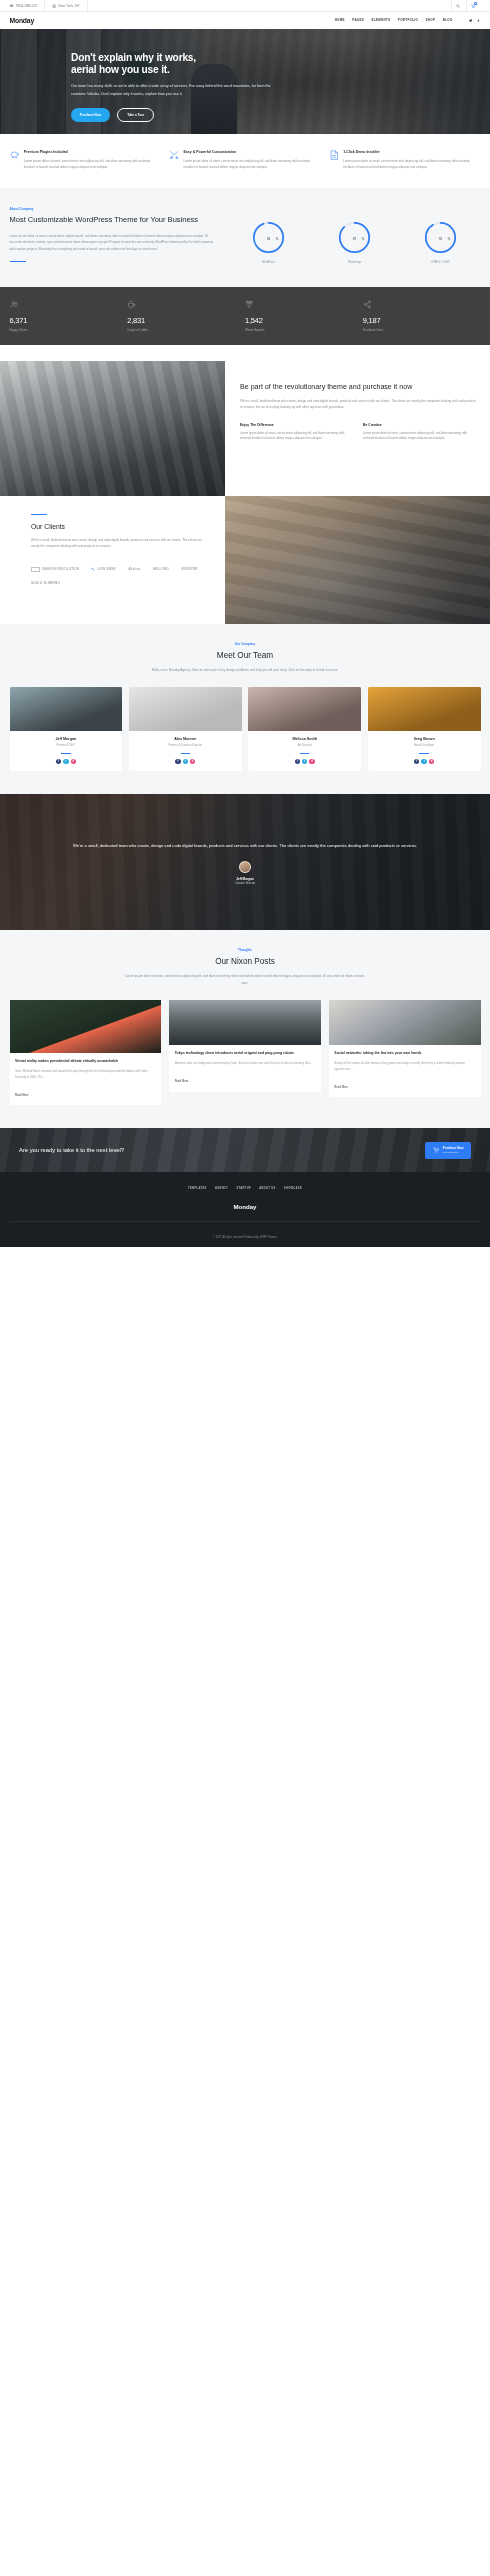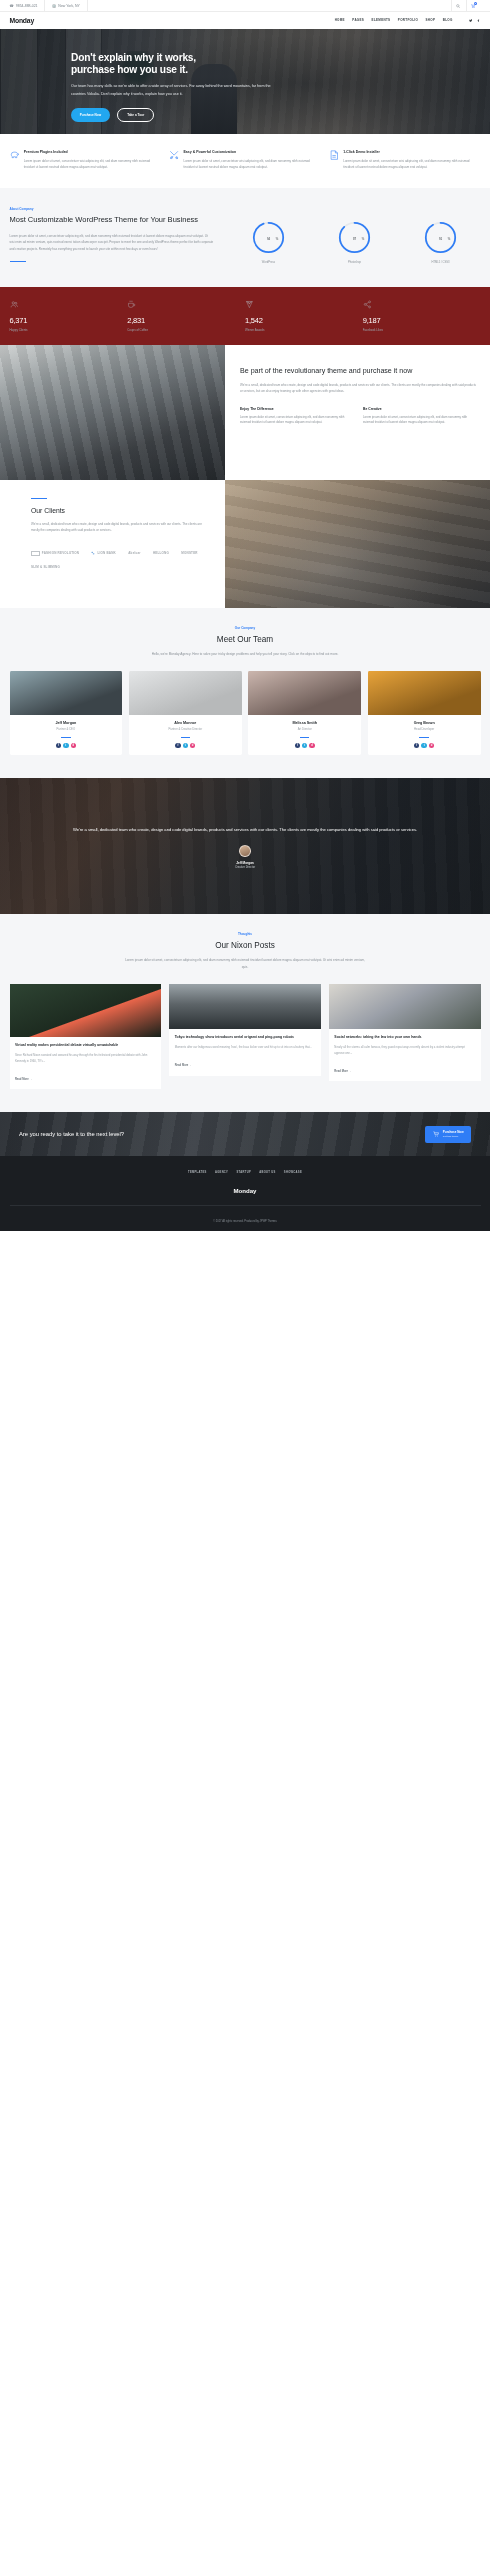--- a/index.html
+++ b/index.html
@@ -72,28 +72,28 @@
   .about-left h2 { font-size:7.5px; line-height:1.42; color:#1d2226; font-weight:normal; margin-bottom:6.8px; }
   .about-left p { font-size:3px; line-height:2.1; color:#8b9298; }
   .rule { width:16.3px; height:1px; background:#2f7df6; margin-top:9.5px; }
   .circles { flex:1; display:flex; gap:6.1px; align-items:flex-start; padding-top:13.6px; }
   .circ { flex:1; text-align:center; }
   .circ svg { width:100%; max-width:35px; height:35px; }
   .circ .pct { font-size:8px; fill:#22272b; font-weight:normal; }
   .circ .lbl { font-size:2.7px; color:#8b9298; margin-top:3.4px; }
 
   
-  .counters { background:#7f1d1d; padding:13.6px 9.5px; display:flex; }
+  .counters { background:#404040; padding:13.6px 9.5px; display:flex; }
   .cnt { flex:1; }
   .cnt svg { width:8.8px; height:8.8px; stroke:#b5bcc2; fill:none; stroke-width:1.1; margin-bottom:4.8px;}
   .cnt .num { color:#fff; font-size:7.5px; font-weight:normal; letter-spacing:-0.2px; }
   .cnt .lbl { color:#9ca3aa; font-size:2.9px; margin-top:2.7px; }
 
   
-  .revo { display:flex; }
+  .revo { display:flex;margin-top:16px; }
   .revo-img { width:225px; height:135px;
     background:linear-gradient(160deg,#cfd2d2 0%, #9aa0a2 22%, #6e7478 45%, #3f4347 70%, #24282c 100%); position:relative;}
   .revo-img:after{content:"";position:absolute;inset:0;
     background:repeating-linear-gradient(78deg, rgba(255,255,255,.05) 0 8.2px, rgba(0,0,0,.08) 8.2px 17.7px);}
   .revo-body { flex:1; padding:20.4px 13.6px 0 15px; }
   .revo-body h2 { font-size:7.1px; line-height:1.42; color:#1d2226; font-weight:normal; margin-bottom:6.1px;}
   .revo-body > p { font-size:3px; line-height:2.1; color:#8b9298; }
   .revo-cols { display:flex; gap:9.5px; margin-top:12.3px; }
   .revo-cols h4 { font-size:3.4px; color:#1d2226; font-weight:bold; margin-bottom:4.1px; }
   .revo-cols p { font-size:2.9px; line-height:2.0; color:#8b9298; }
@@ -240,21 +240,21 @@
 </div>
 
 <div class="hero">
   <div class="win" style="left:0px;width:38px;"></div>
   <div class="win" style="left:65px;width:37px;"></div>
   <div class="plant"></div>
   <div class="man"></div>
   <div class="hero-inner">
     <h1>
       <span>Don't explain why it works,</span><br>
-      <span>purchase how you use it.</span>
+      <span>aerial how you use it.</span>
     </h1>
     <p>Our team has many skills so we're able to offer a wide array of services. Far away behind the word mountains, far from the countries Vokalia. Don't explain why it works, explain how you use it.</p>
     <div class="hero-btns">
       <button class="btn-primary">Purchase Now</button>
       <button class="btn-ghost">Take a Tour</button>
     </div>
   </div>
 </div>
 
 <div class="features">

